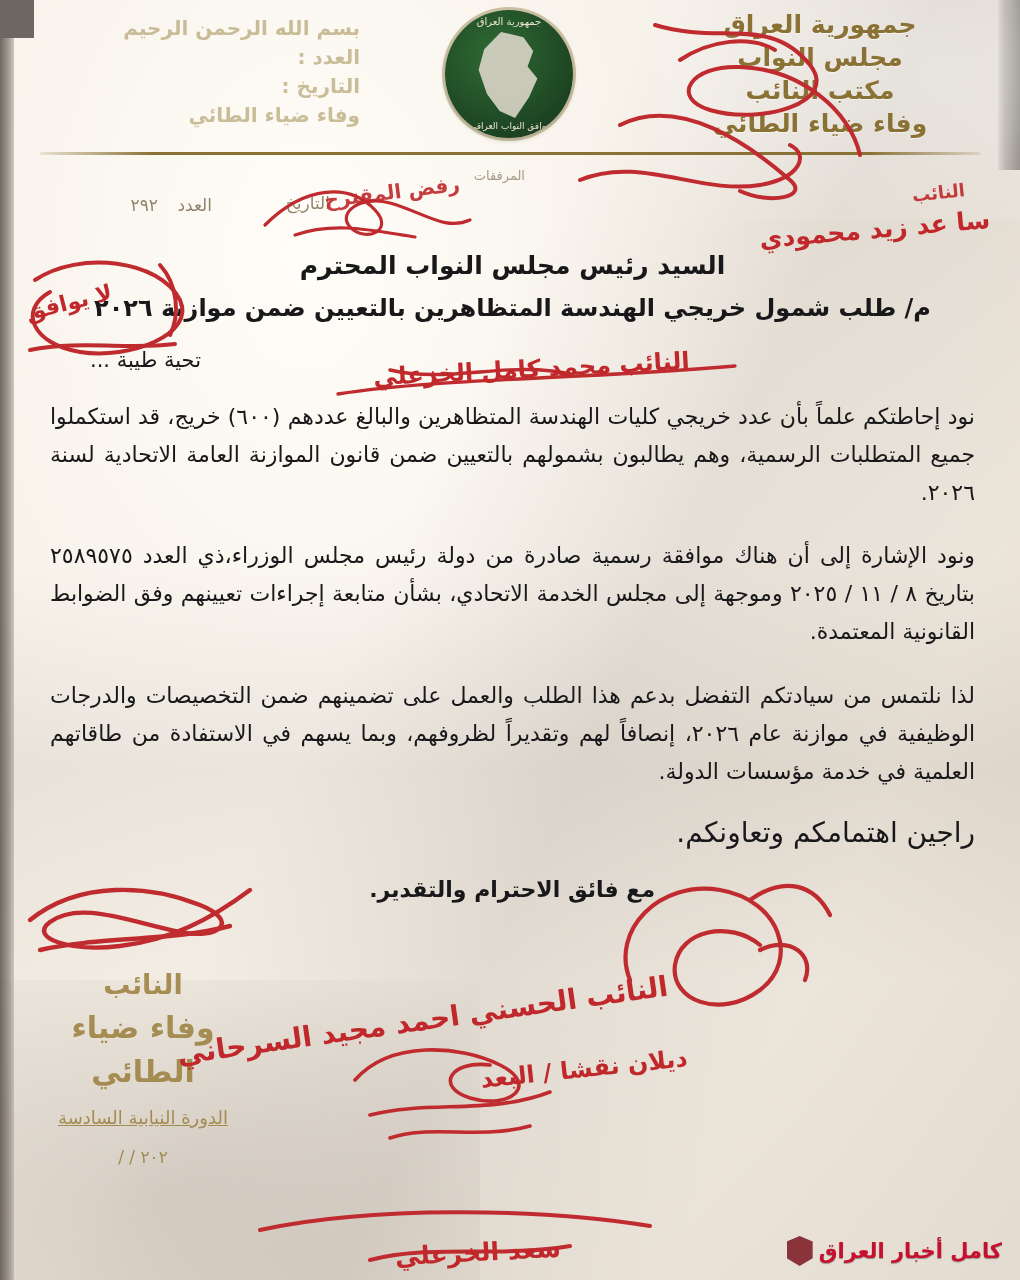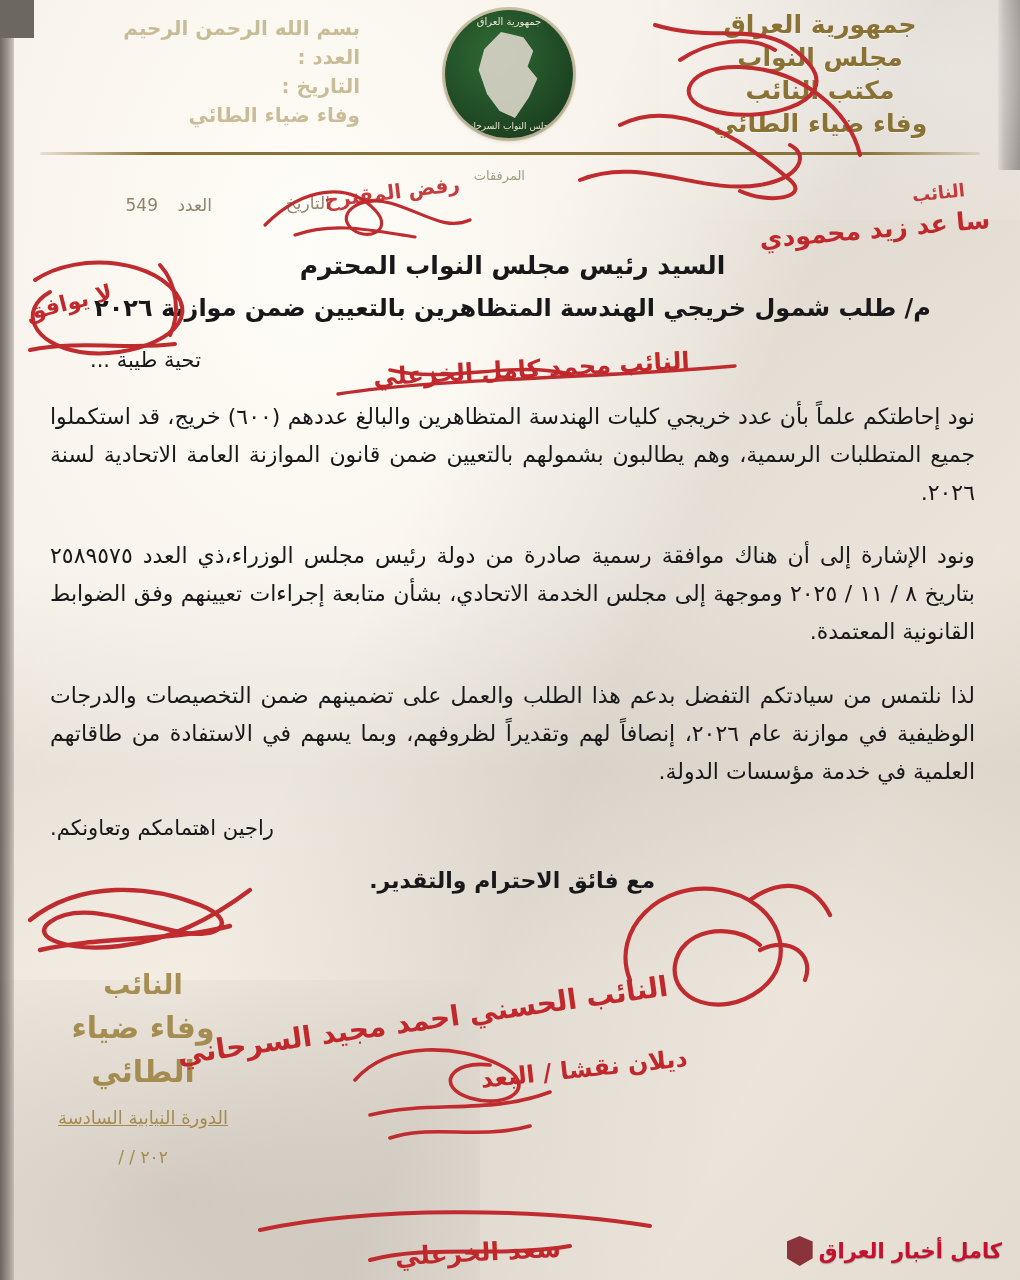--- a/index.html
+++ b/index.html
@@ -97,21 +97,21 @@
   .subject{
     text-align:center;font-size:24px;font-weight:bold;margin:0 0 26px 0;
   }
   .greeting{
     text-align:left;font-size:21px;margin:0 0 26px 0;padding-left:40px;
   }
   .para{
     font-size:22px;line-height:1.72;margin:0 0 26px 0;text-align:justify;
   }
   .closing{
-    text-align:left;font-size:21px;margin:14px 0 28px 0;
+    text-align:right;font-size:28px;margin:14px 0 28px 0;
   }
   .regards{
     font-size:22px;font-weight:bold;margin:0;padding-right:320px;
   }
   
   #gold-stamp{
     position:absolute;left:18px;top:965px;width:250px;z-index:4;
     text-align:center;color:#9a7f3c;opacity:.85;line-height:1.45;
   }
   #gold-stamp .l1{font-size:27px;font-weight:bold;}
@@ -164,30 +164,30 @@
     <div class="lh-left">
       <div>بسم الله الرحمن الرحيم</div>
       <div>العدد :</div>
       <div>التاريخ :</div>
       <div>وفاء ضياء الطائي</div>
     </div>
 
     <div id="emblem">
       <div class="arc-top">جمهورية العراق</div>
       <div class="map"></div>
-      <div class="arc-bot">مجلس النواب السرحاني</div>
+      <div class="arc-bot">يوافق النواب العراقي</div>
     </div>
   </div>
 
   <div id="rule"></div>
 
   <div class="meta annex">المرفقات</div>
   <div class="meta date">التاريخ</div>
   <div class="meta num">العدد</div>
-  <div class="meta num2">549</div>
+  <div class="meta num2">٢٩٢</div>
 
   <div id="body">
     <p class="addressee">السيد رئيس مجلس النواب المحترم</p>
     <p class="subject">م/ طلب شمول خريجي الهندسة المتظاهرين بالتعيين ضمن موازنة ٢٠٢٦</p>
     <p class="greeting">تحية طيبة ...</p>
     <p class="para">نود إحاطتكم علماً بأن عدد خريجي كليات الهندسة المتظاهرين والبالغ عددهم (٦٠٠) خريج، قد استكملوا جميع المتطلبات الرسمية، وهم يطالبون بشمولهم بالتعيين ضمن قانون الموازنة العامة الاتحادية لسنة ٢٠٢٦.</p>
     <p class="para">ونود الإشارة إلى أن هناك موافقة رسمية صادرة من دولة رئيس مجلس الوزراء،ذي العدد ٢٥٨٩٥٧٥ بتاريخ ٨ / ١١ / ٢٠٢٥ وموجهة إلى مجلس الخدمة الاتحادي، بشأن متابعة إجراءات تعيينهم وفق الضوابط القانونية المعتمدة.</p>
     <p class="para">لذا نلتمس من سيادتكم التفضل بدعم هذا الطلب والعمل على تضمينهم ضمن التخصيصات والدرجات الوظيفية في موازنة عام ٢٠٢٦، إنصافاً لهم وتقديراً لظروفهم، وبما يسهم في الاستفادة من طاقاتهم العلمية في خدمة مؤسسات الدولة.</p>
     <p class="closing">راجين اهتمامكم وتعاونكم.</p>
     <p class="regards">مع فائق الاحترام والتقدير.</p>

